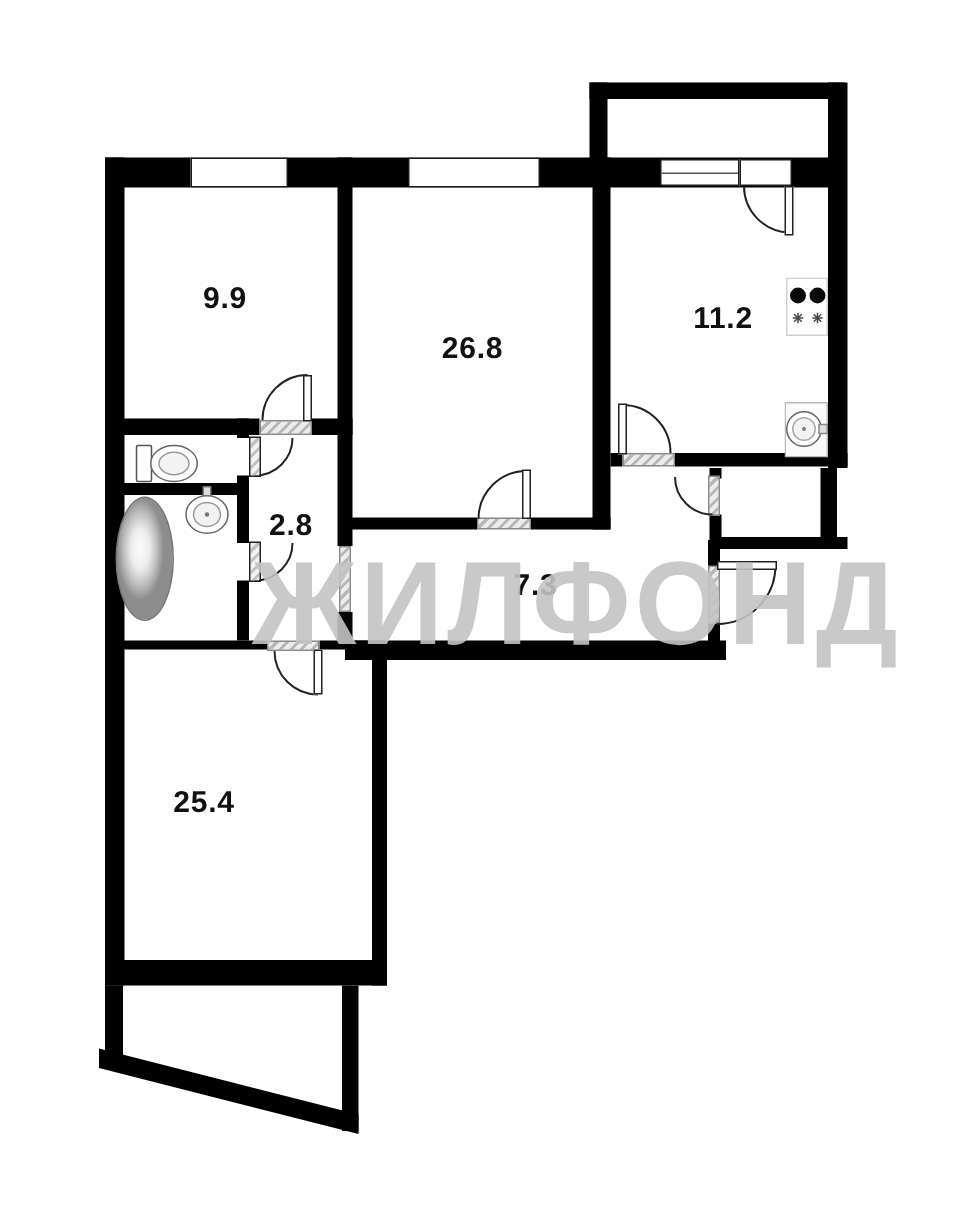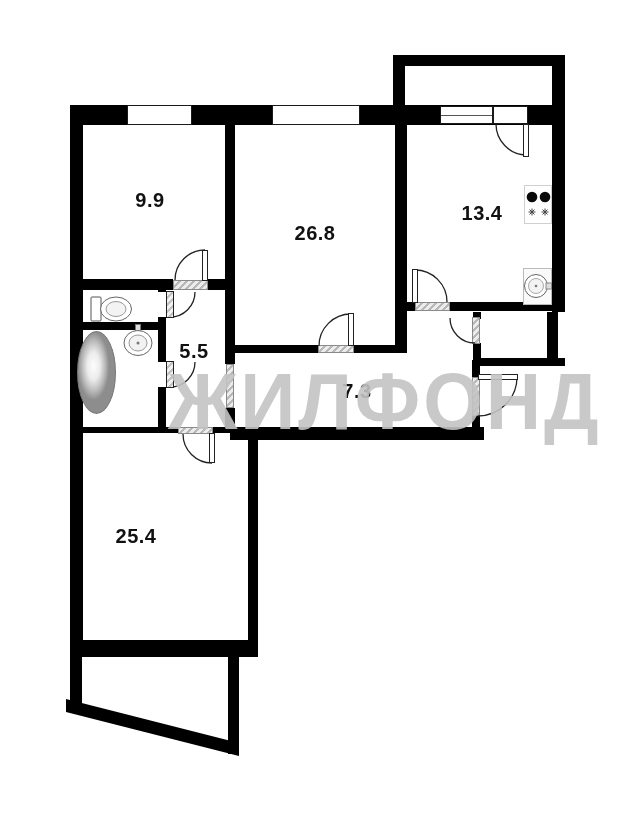--- a/index.html
+++ b/index.html
@@ -133,20 +133,20 @@
   <svg class="fix" style="left:523px;top:268px" width="29" height="37" viewBox="0 0 29 37">
     <rect x="0.5" y="0.5" width="28" height="36" fill="#fafafa" stroke="#bbb"></rect>
     <circle cx="13" cy="18" r="11.5" fill="#fff" stroke="#666"></circle>
     <circle cx="13" cy="18" r="7.5" fill="#f3f3f3" stroke="#aaa"></circle>
     <rect x="23" y="15" width="5.5" height="6" fill="#ddd" stroke="#888"></rect>
     <circle cx="13" cy="18" r="1.3" fill="#777"></circle>
   </svg>
 
   <div class="lbl" style="left:150px;top:200px">9.9</div>
   <div class="lbl" style="left:315px;top:233px">26.8</div>
-  <div class="lbl" style="left:482px;top:213px">13.4</div>
-  <div class="lbl" style="left:194px;top:351px">5.5</div>
+  <div class="lbl" style="left:482px;top:213px">11.2</div>
+  <div class="lbl" style="left:194px;top:351px">2.8</div>
   <div class="lbl" style="left:357px;top:391px">7.3</div>
   <div class="lbl" style="left:136px;top:536px">25.4</div>
 
   <div class="watermark">ЖИЛФОНД</div>
 
 </div>
 
 </body></html>

